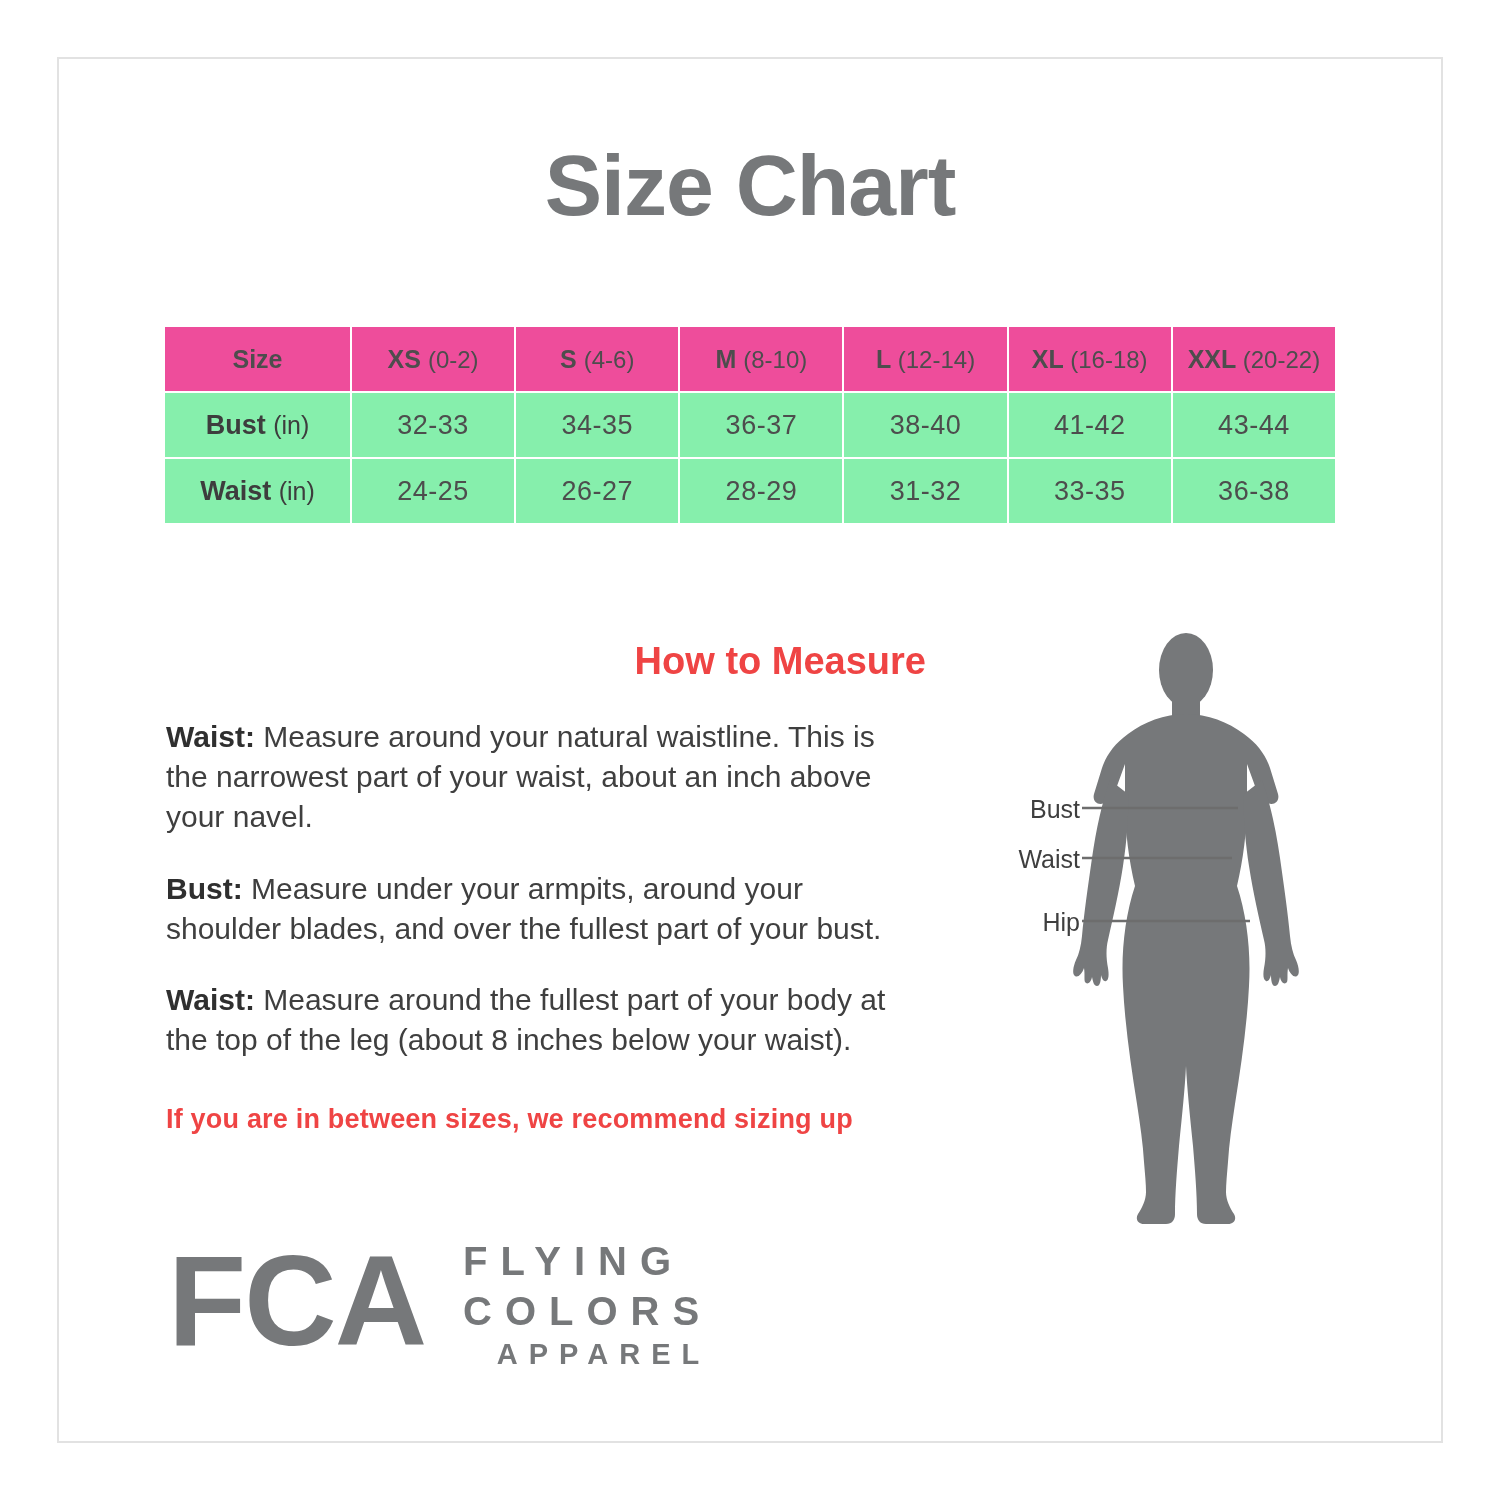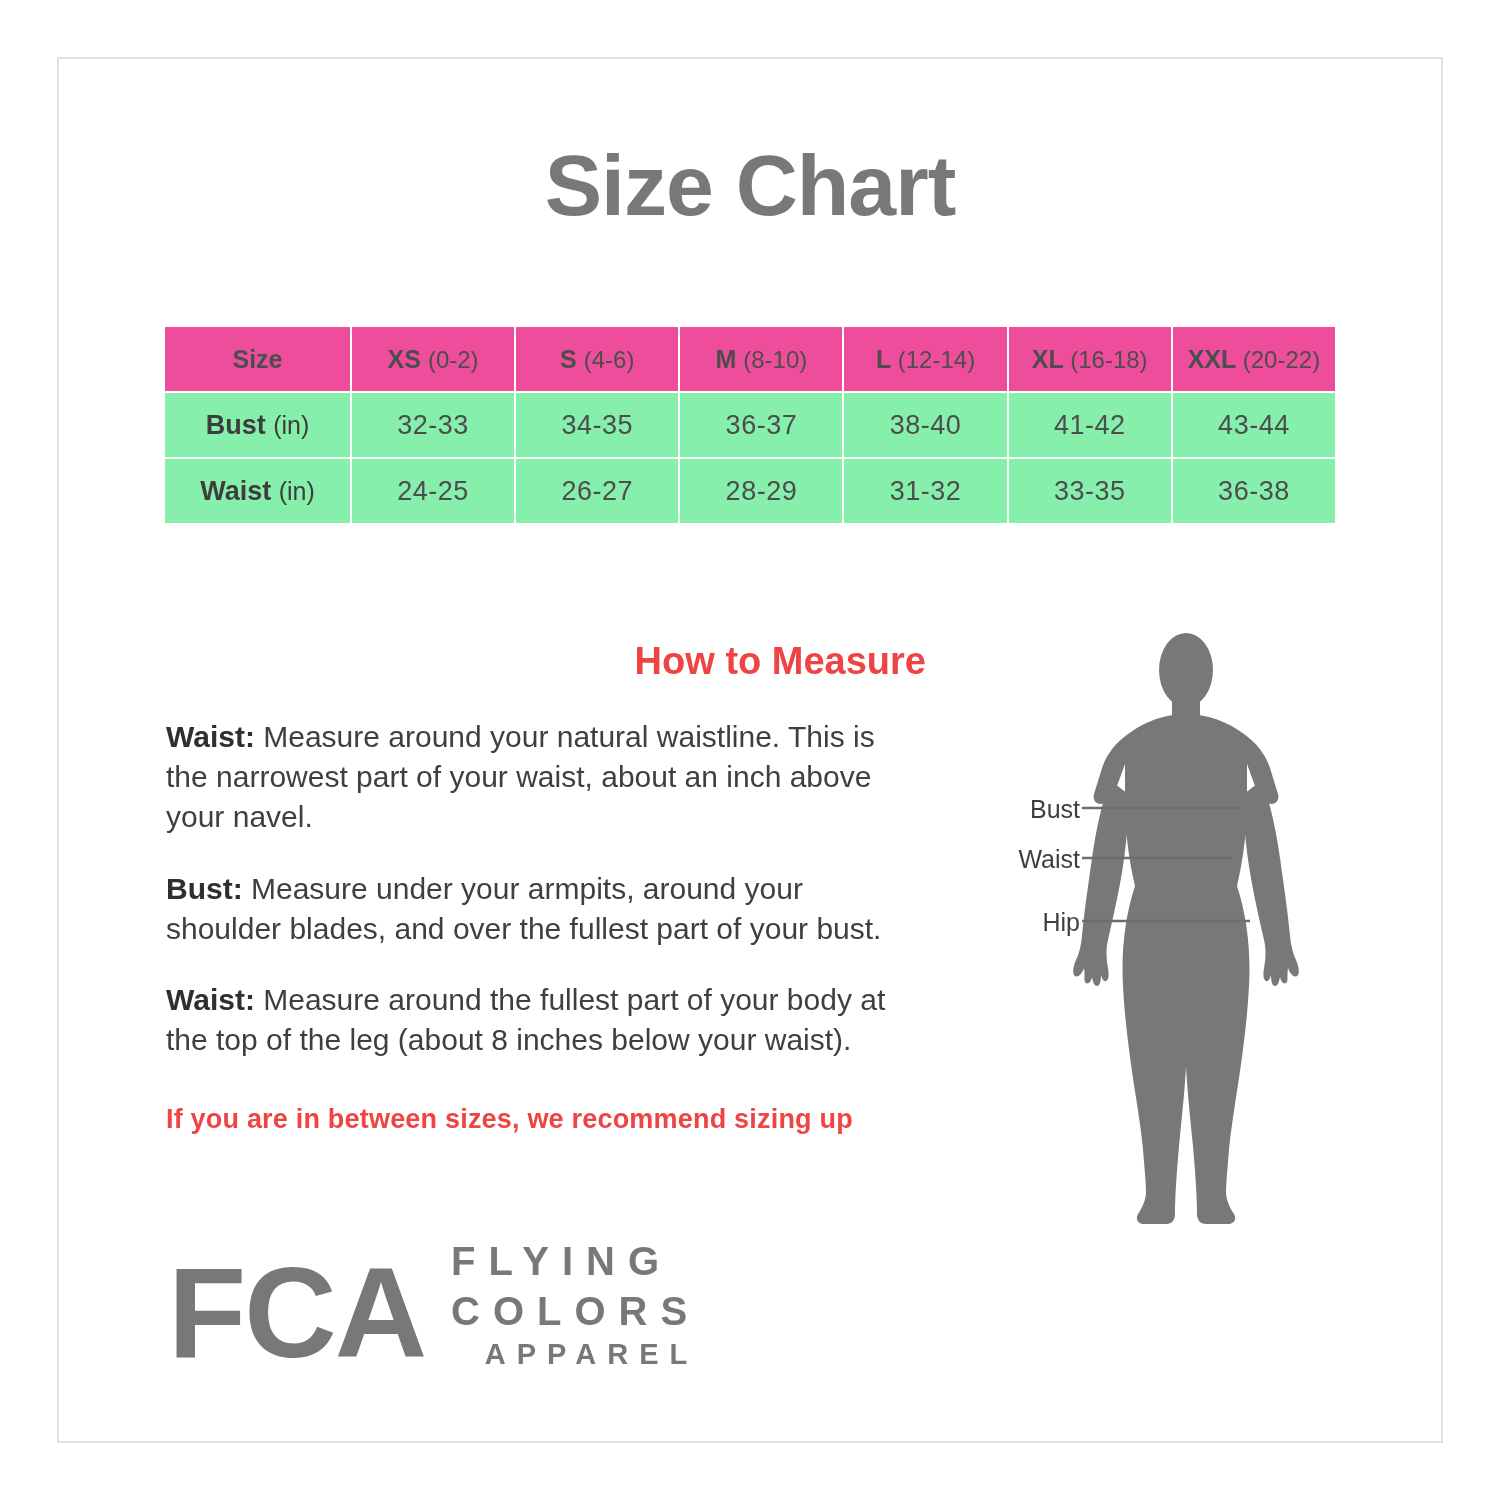--- a/index.html
+++ b/index.html
@@ -121,21 +121,22 @@
     color: #ef4444;
     letter-spacing: 0.2px;
   }
 
   
   .logo {
     position: absolute;
     left: 168px;
     top: 1228px;
     display: flex;
-    align-items: flex-end;
+    align-items: center;
+    gap: 12px;
   }
   .logo-fca {
     font-size: 128px;
     font-weight: bold;
     color: #76787a;
     line-height: 0.95;
     letter-spacing: -2px;
   }
   .logo-words {
     margin-left: 26px;

